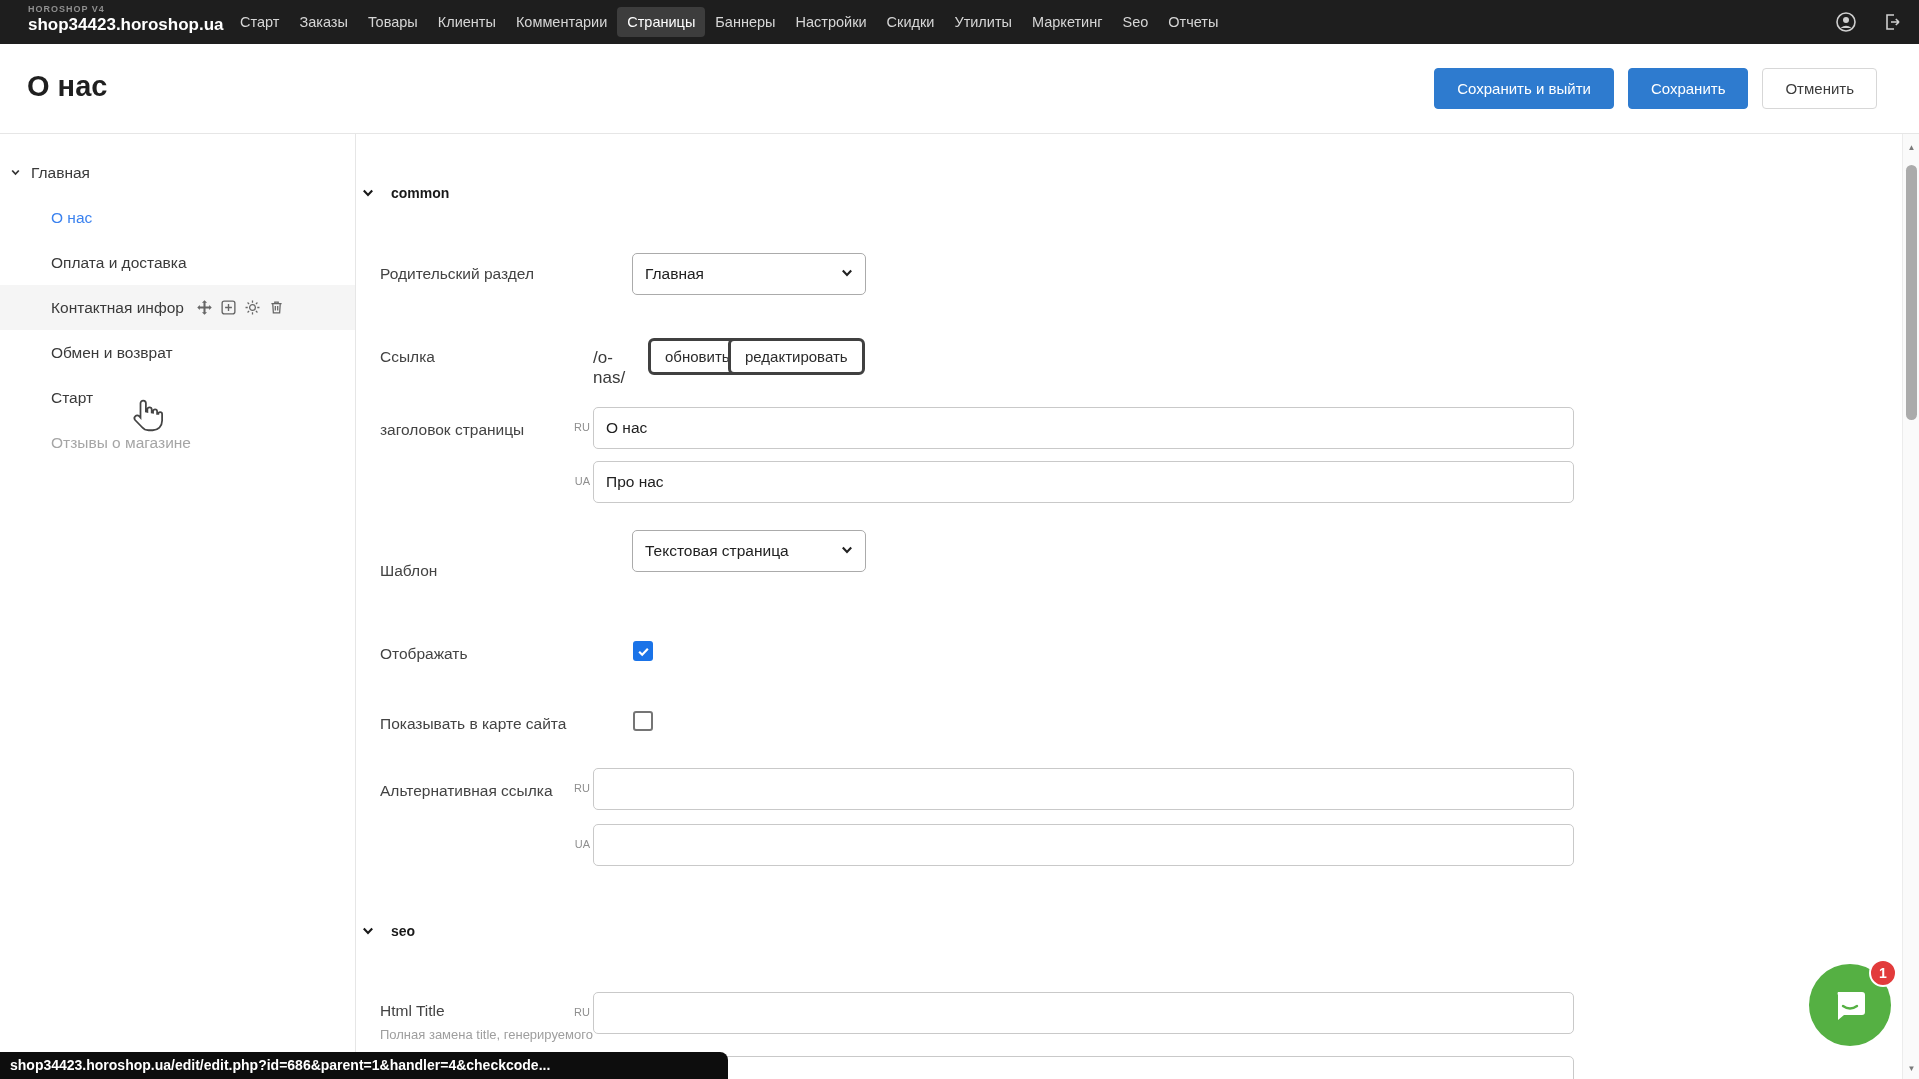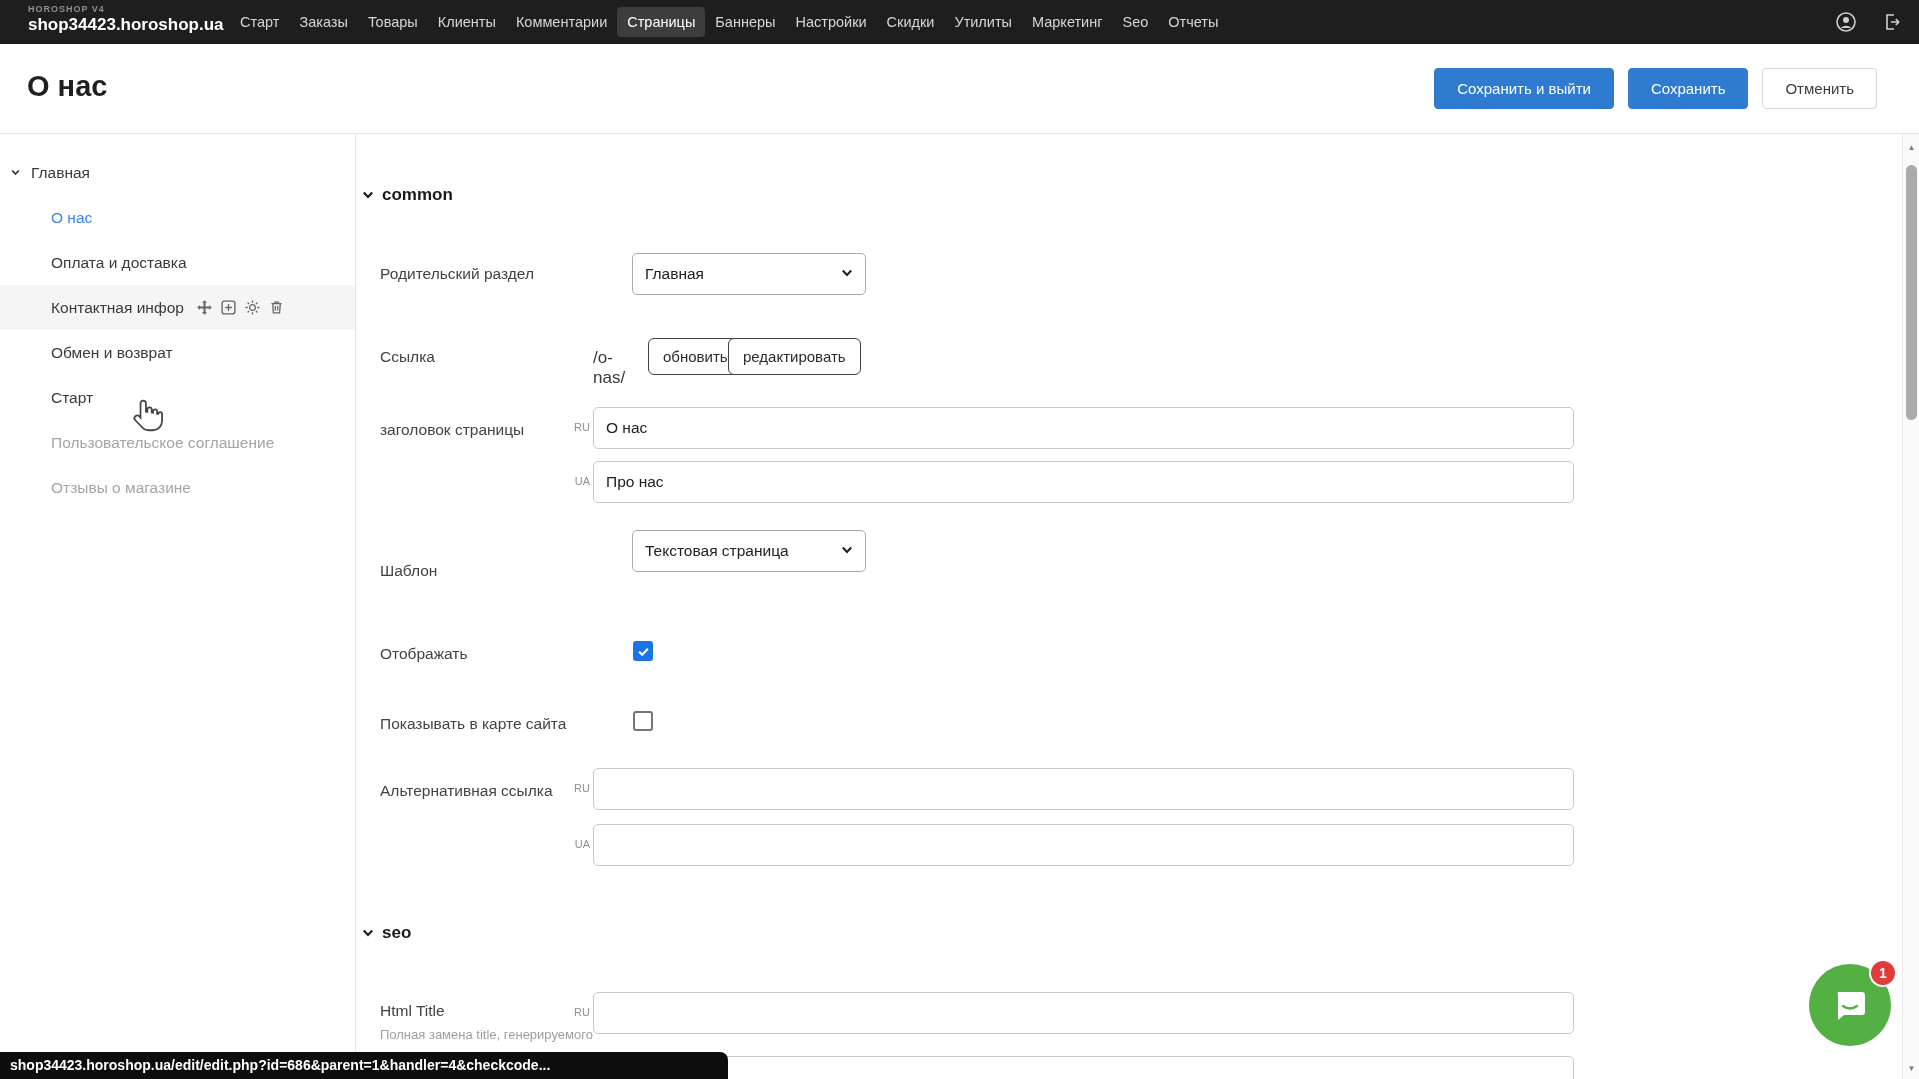--- a/index.html
+++ b/index.html
@@ -34,34 +34,34 @@
   .lvl1 { padding-left:38px; }
   .lvl1.nochev { padding-left:51px; }
   .tree-item.muted { color:#a5a5a5; }
   .tree-item.selected { color:#3b82ef; }
   .tree-item.hovered { background:#f5f5f5; }
   .tree-actions { display:flex; align-items:center; gap:7px; margin-left:12px; }
   .tree-actions svg { display:block; cursor:pointer; }
   
   .content { position:absolute; left:356px; top:134px; width:1546px; height:945px; background:#fff; }
   .section-head { position:absolute; left:6px; display:flex; align-items:center; gap:8px; cursor:pointer; }
-  .section-head .label { font-size:17px; font-weight:bold; color:#191919; }
+  .section-head .label { font-size:14px; font-weight:bold; color:#191919;margin-left:9px; }
   .f-label { position:absolute; left:24px; font-size:15.5px; color:#434343; }
   .f-sublabel { position:absolute; left:24px; font-size:13px; color:#9e9e9e; }
   .lang-badge { position:absolute; left:212px; width:22px; text-align:right; font-size:11px; color:#8f8f8f; }
   .t-input { position:absolute; left:237px; width:981px; height:42px; border:1px solid #c9c9c9; border-radius:5px;
              font-size:15.5px; color:#212121; padding:0 12px; font-family:inherit; background:#fff; }
   .sel { position:absolute; left:276px; width:234px; height:42px; border:1px solid #ababab; border-radius:5px;
          background:#fff; display:flex; align-items:center; padding:0 12px; font-size:15.5px; color:#212121; cursor:pointer; }
   .sel .sel-chev { margin-left:auto; }
   .checkbox { position:absolute; left:277px; width:20px; height:20px; border-radius:3px; cursor:pointer; }
   .checkbox.off { border:2px solid #757575; background:#fff; }
   .checkbox.on { background:#1a73e8; display:flex; align-items:center; justify-content:center; }
   .link-path { position:absolute; left:237px; width:47px; font-size:17px; color:#3a3a3a; }
-  .mini-btn { position:absolute; height:37px; background:#fff; border:1px solid #404040; border-radius:6px;
+  .mini-btn { position:absolute; height:37px; background:#fff; border:3px solid #404040; border-radius:6px;
               font-size:15px; color:#2b2b2b; font-family:inherit; padding:0 14px; cursor:pointer; }
   
   .statusbar { position:absolute; left:0; top:1052px; width:728px; height:27px; background:#0d0d0d;
                color:#fff; font-size:14px; font-weight:bold; line-height:27px; padding-left:10px;
                border-top-right-radius:8px; white-space:nowrap; overflow:hidden; }
   .chat-widget { position:absolute; left:1809px; top:964px; width:82px; height:82px; border-radius:50%;
                  background:#55b043; cursor:pointer; display:flex; align-items:center; justify-content:center; }
   .chat-badge { position:absolute; left:1869px; top:959px; width:28px; height:28px; border-radius:50%;
                 background:#e23b3b; border:2px solid #fff; color:#fff; font-size:14px; font-weight:bold;
                 display:flex; align-items:center; justify-content:center; }
@@ -164,23 +164,20 @@
         </span>
       </span>
     </div>
     <div class="tree-item lvl1 nochev">
       <span>Обмен и возврат</span>
     </div>
     <div class="tree-item lvl1 nochev">
       <span>Старт</span>
     </div>
     <div class="tree-item lvl1 nochev muted">
-      <span>Пользовательское соглашение</span>
-    </div>
-    <div class="tree-item lvl1 nochev muted">
       <span>Отзывы о магазине</span>
     </div>
   </aside>
 
   <main class="content">
 
     <div class="section-head" style="top:51px;">
       <svg width="12" height="12" viewBox="0 0 10 10">
           <path d="M1.5 3 L5 6.6 L8.5 3" fill="none" stroke="#191919" stroke-width="1.8"></path>
         </svg>

